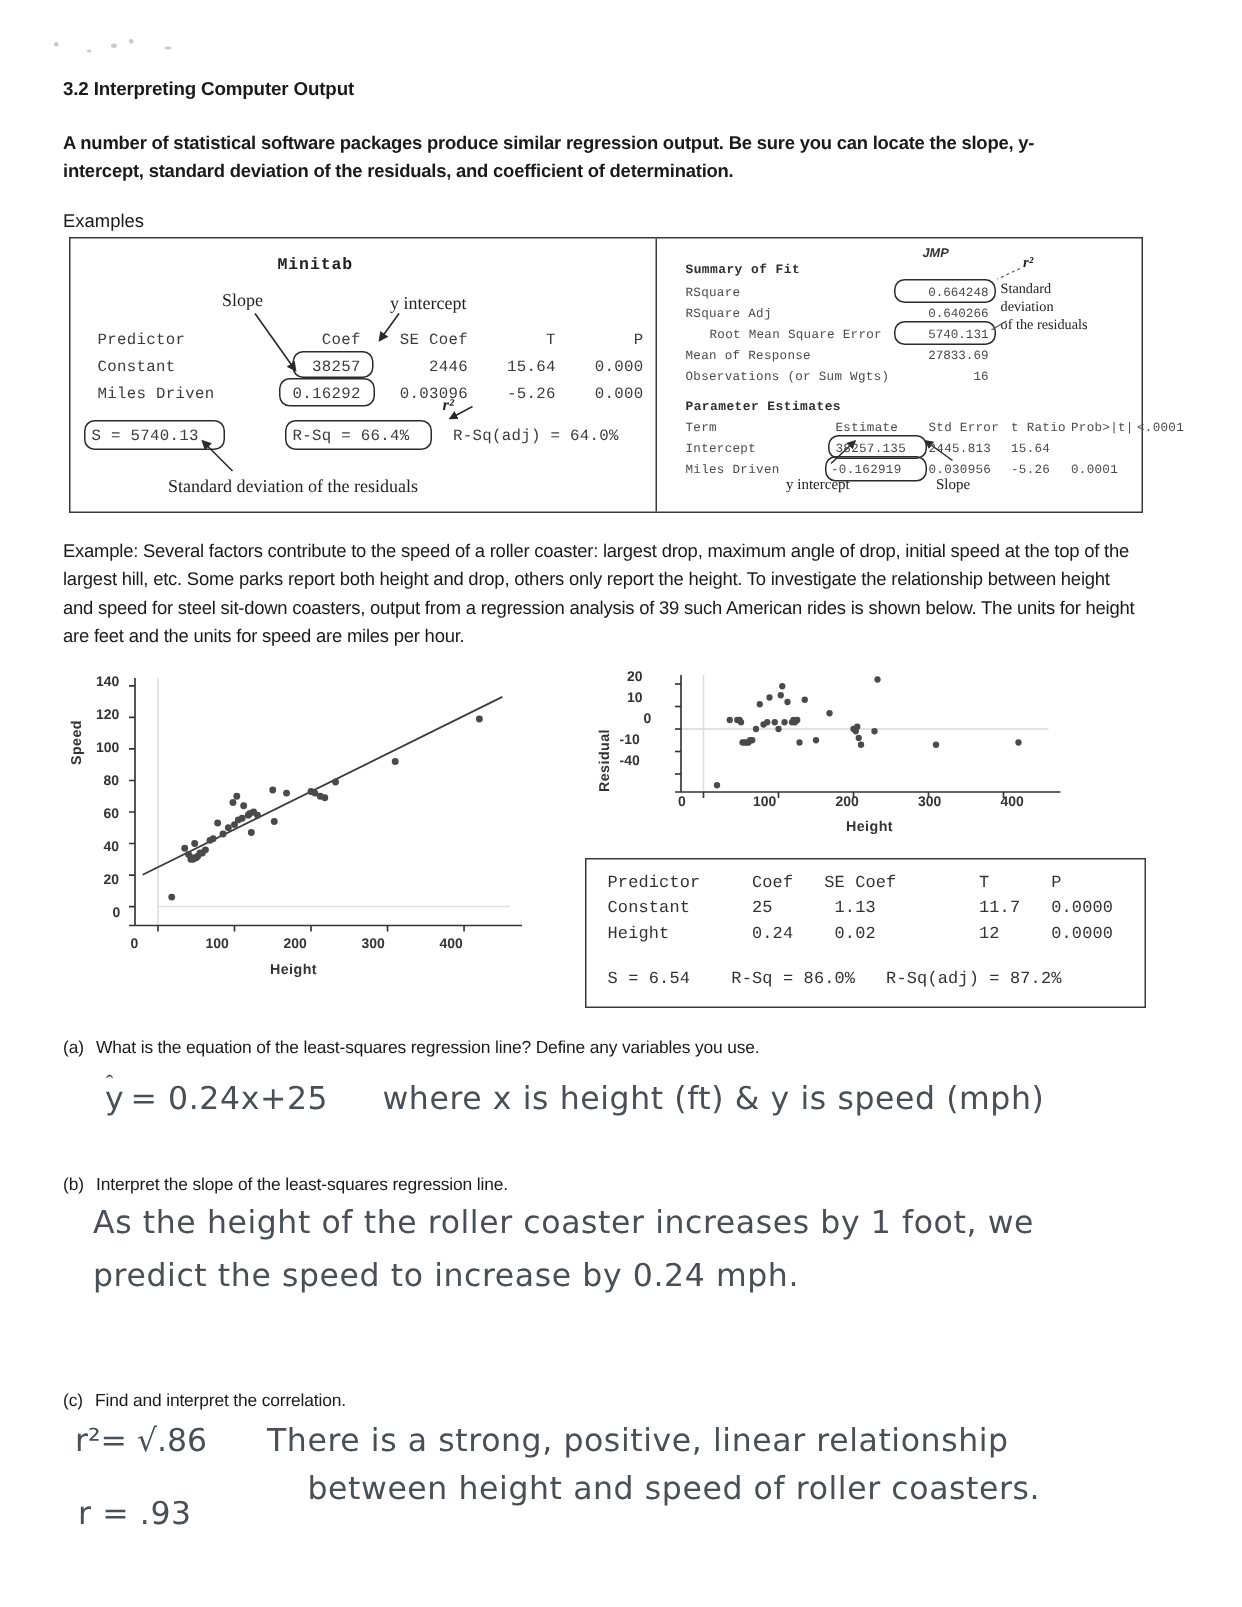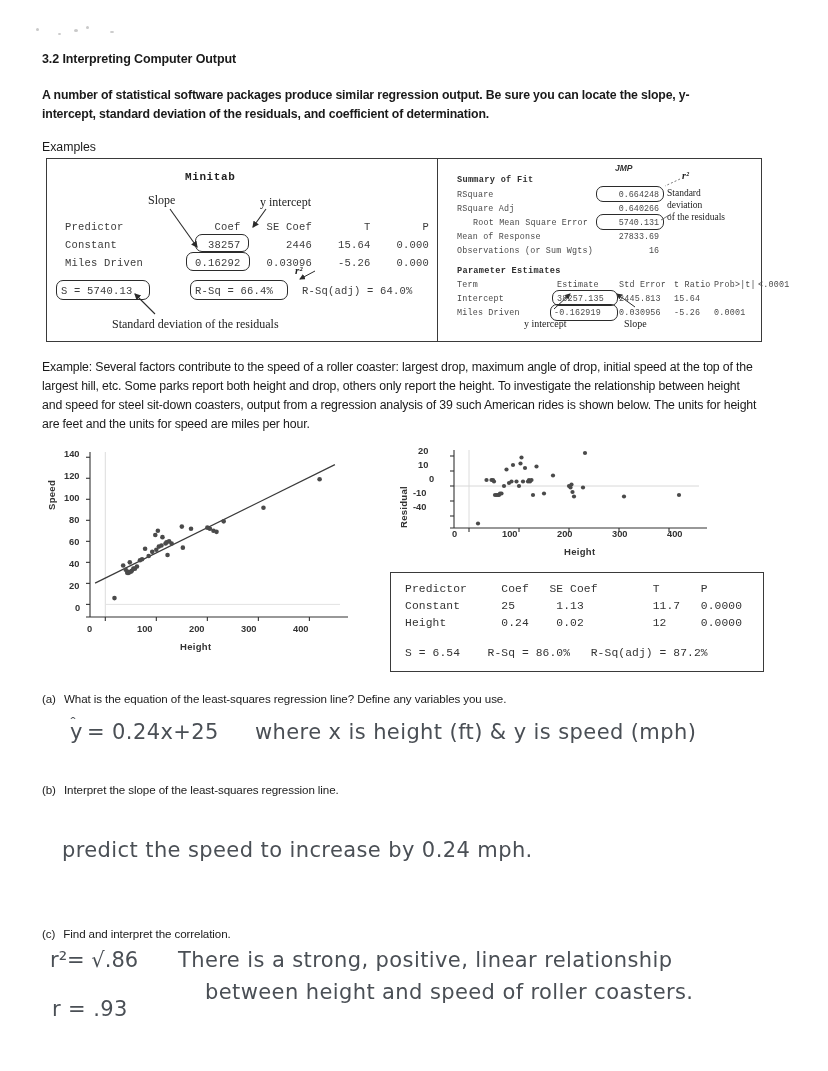--- a/index.html
+++ b/index.html
@@ -376,20 +376,21 @@
   </div>
   <div class="hw-hat" style="left:73px;top:714px;">̂</div>
   <div class="hand" style="left:70px;top:720px;">y</div>
   <div class="hand" style="left:87px;top:720px;">= 0.24x+25</div>
   <div class="hand" style="left:255px;top:720px;">where x is height (ft) &amp; y is speed (mph)</div>
 
   <div class="question" style="top:783px;">
     <span>(b)</span>
     <span style="margin-left:5px;">Interpret the slope of the least-squares regression line.</span>
   </div>
+  <div class="hand" style="left:62px;top:803px;">As the height of the roller coaster increases by 1 foot, we</div>
   <div class="hand" style="left:62px;top:838px;">predict the speed to increase by 0.24 mph.</div>
 
   <div class="question" style="top:927px;">
     <span>(c)</span>
     <span style="margin-left:5px;">Find and interpret the correlation.</span>
   </div>
   <div class="hw-rad" style="left:50px;top:948px;">
     <span style="font-family:'DejaVu Sans',sans-serif;">r²= √.86</span>
   </div>
   <div class="hand" style="left:52px;top:997px;">r = .93</div>

